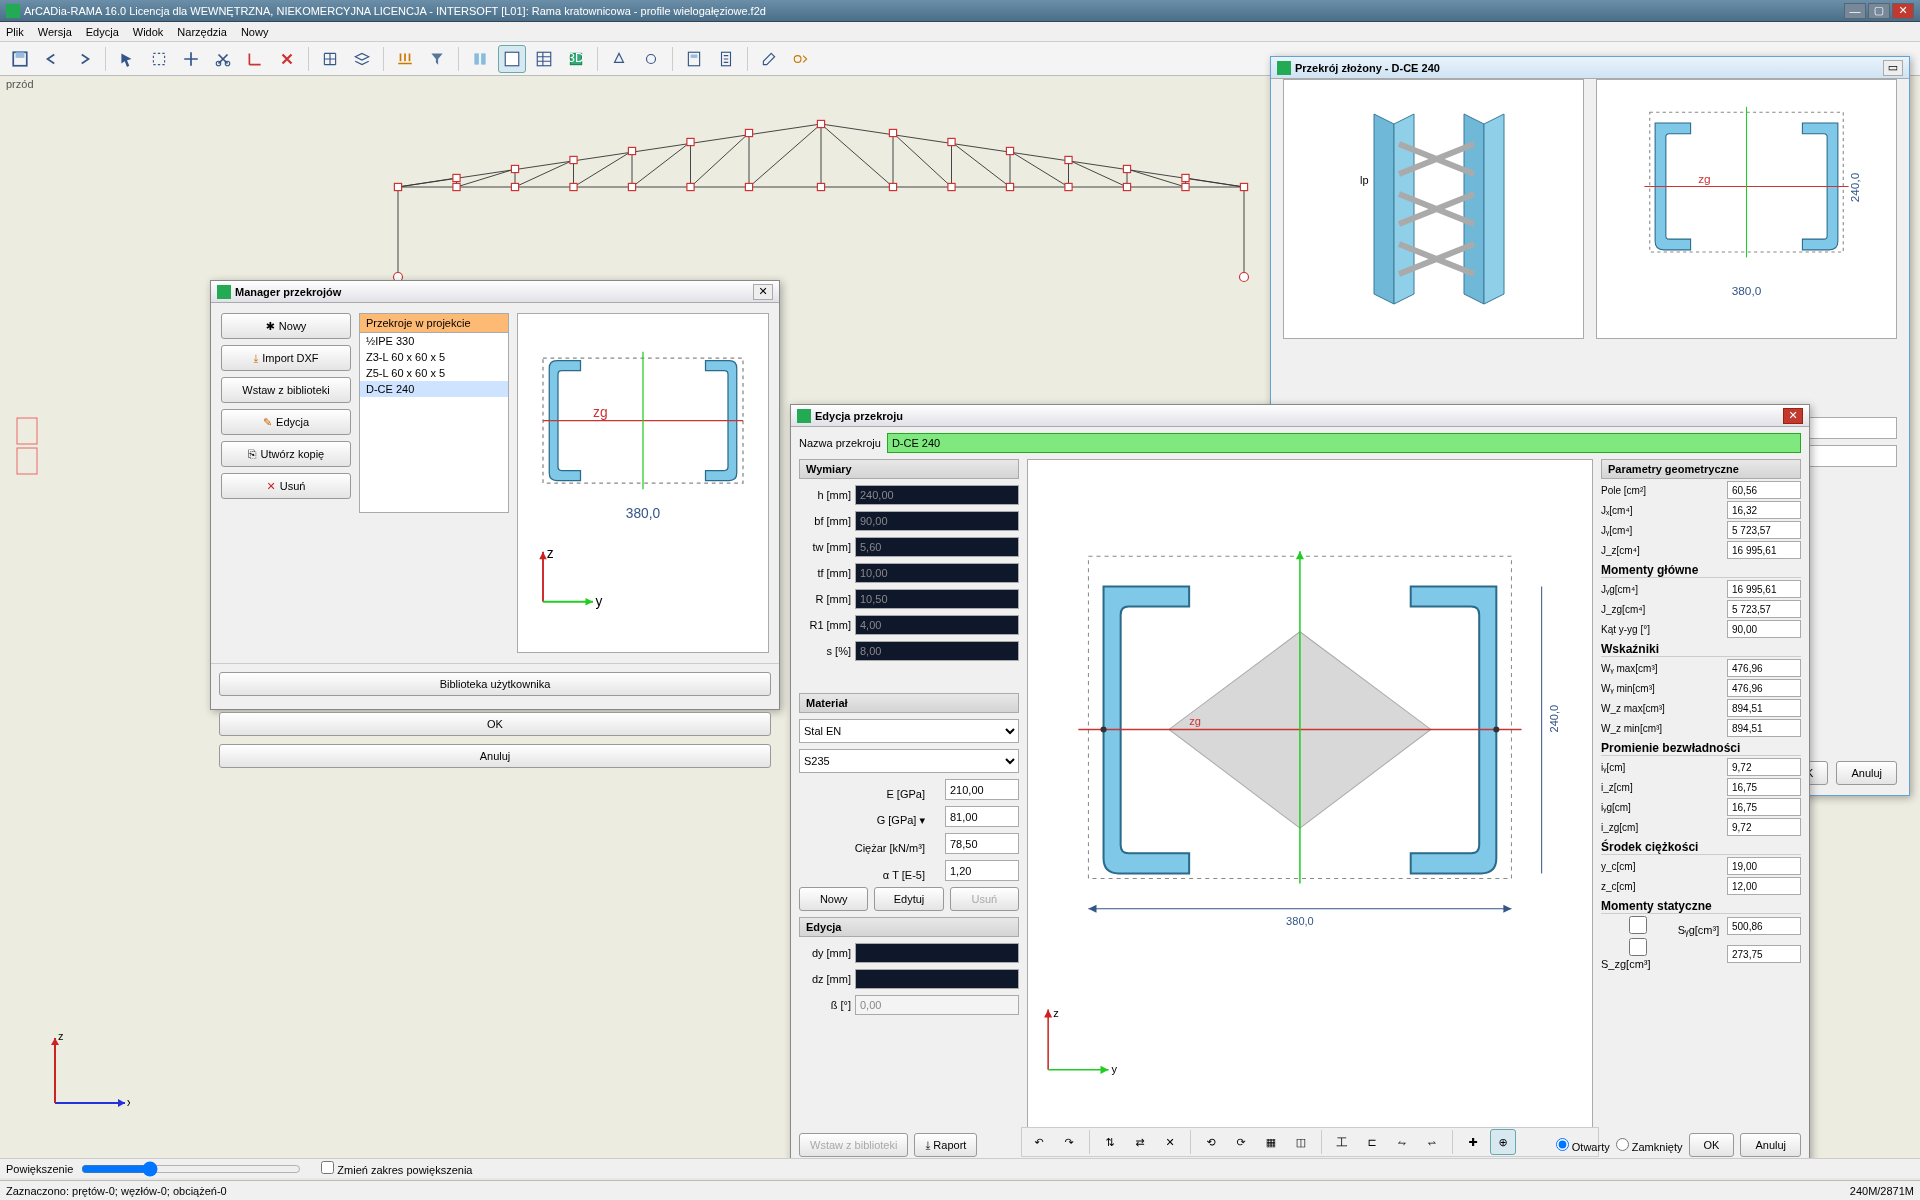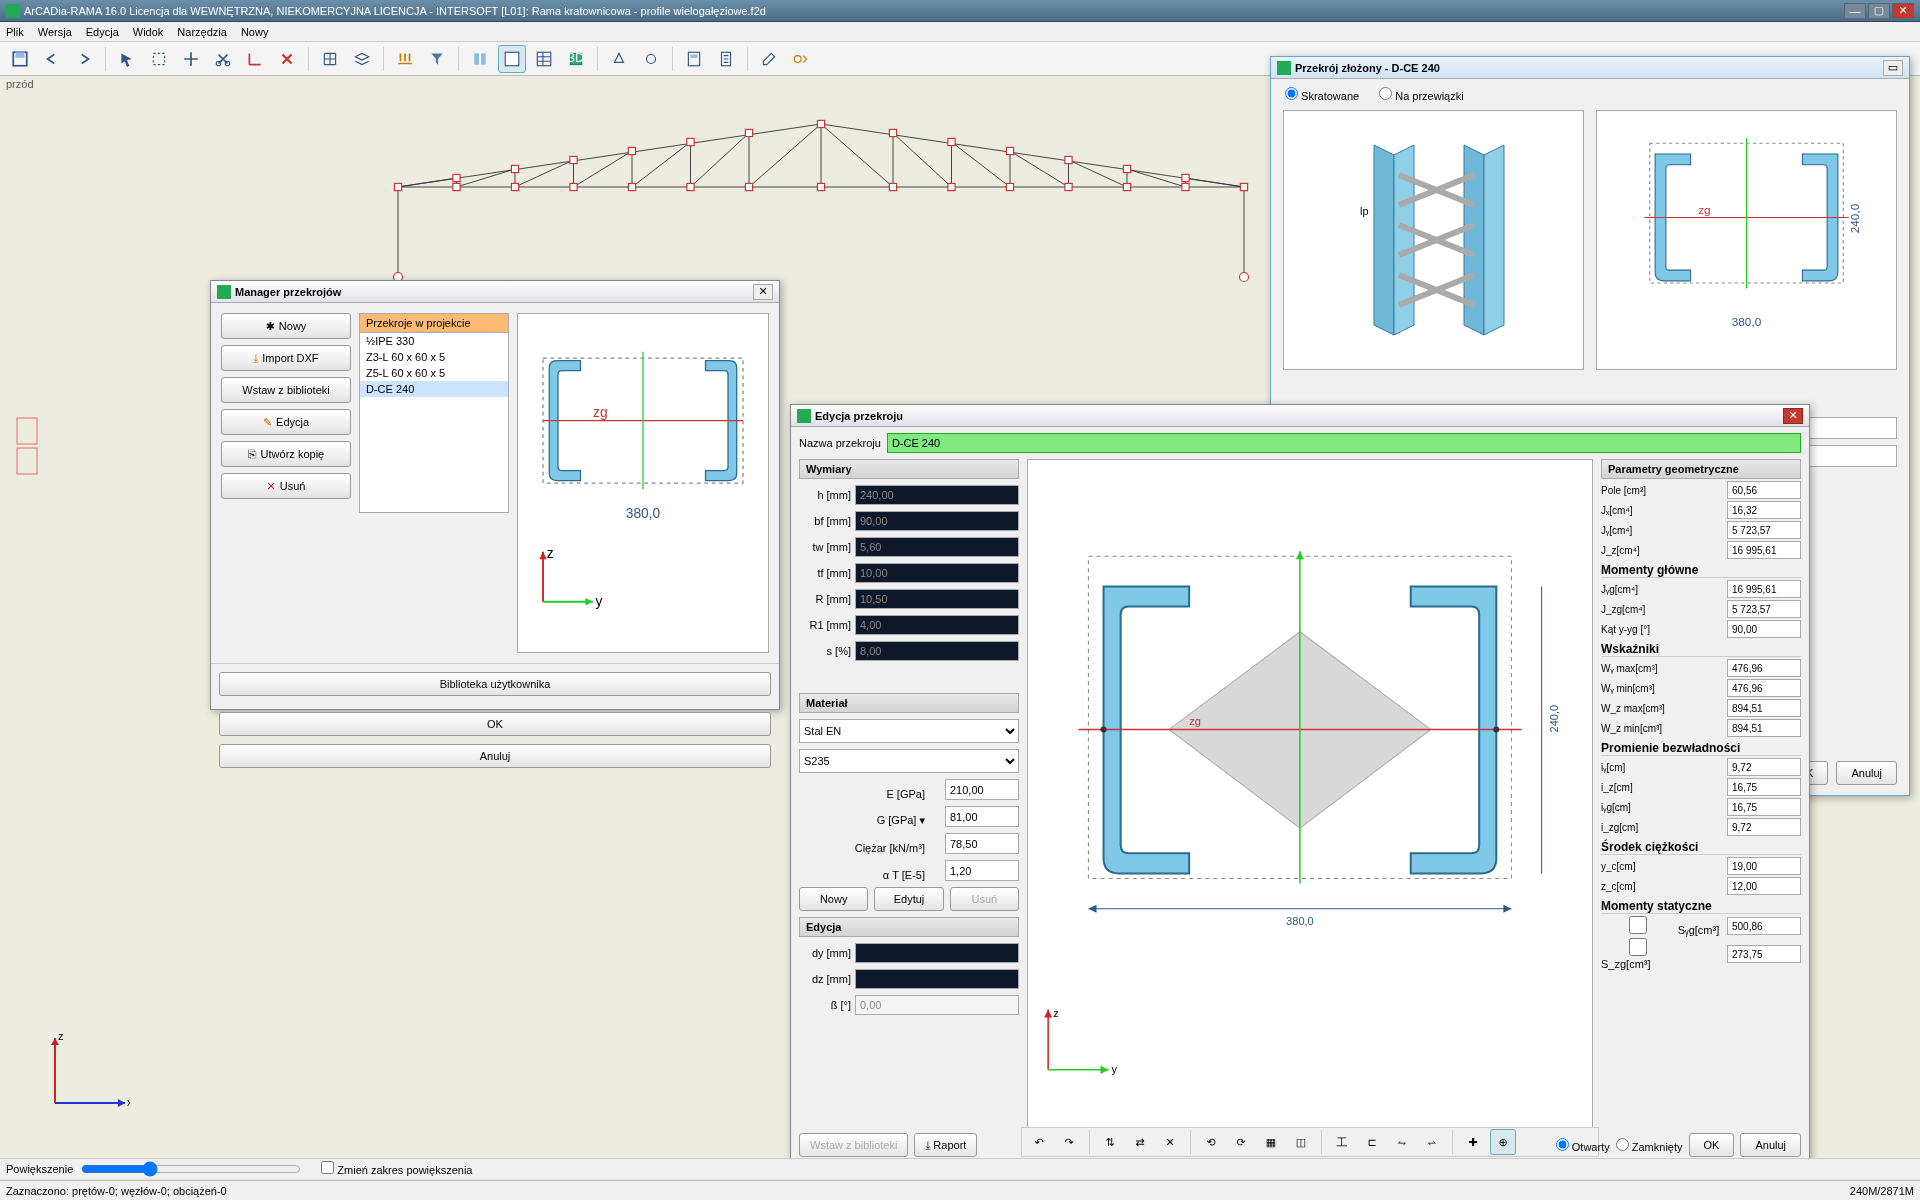--- a/index.html
+++ b/index.html
@@ -379,24 +379,20 @@
     <button>Anuluj</button>
   </div>
 </div>
 
 <div class="dialog" id="comp">
   <div class="dlg-title">
     <span class="ti"></span>
     <span class="tt">Przekrój złożony - D-CE 240</span>
     <span class="tx">▭</span>
   </div>
-  <div class="radios">
-    <label><input type="radio" checked="" style=""> <span>Skratowane</span></label>
-    <label><input type="radio" style=""> <span>Na przewiązki</span></label>
-  </div>
   <div class="previews">
     <div class="pv">
       <svg width="180" height="230" viewBox="0 0 180 230">
         <g transform="translate(30,20)">
           <path d="M0 0 L0 180 L20 190 L20 10 Z" fill="#6fb8d8" stroke="#3a7a9a"></path>
           <path d="M20 10 L40 0 L40 180 L20 190 Z" fill="#8fd0e8" stroke="#3a7a9a"></path>
           <path d="M90 0 L90 180 L110 190 L110 10 Z" fill="#6fb8d8" stroke="#3a7a9a"></path>
           <path d="M110 10 L130 0 L130 180 L110 190 Z" fill="#8fd0e8" stroke="#3a7a9a"></path>
           <g stroke="#aaa" stroke-width="6">
             <line x1="25" y1="30" x2="100" y2="60"></line>

